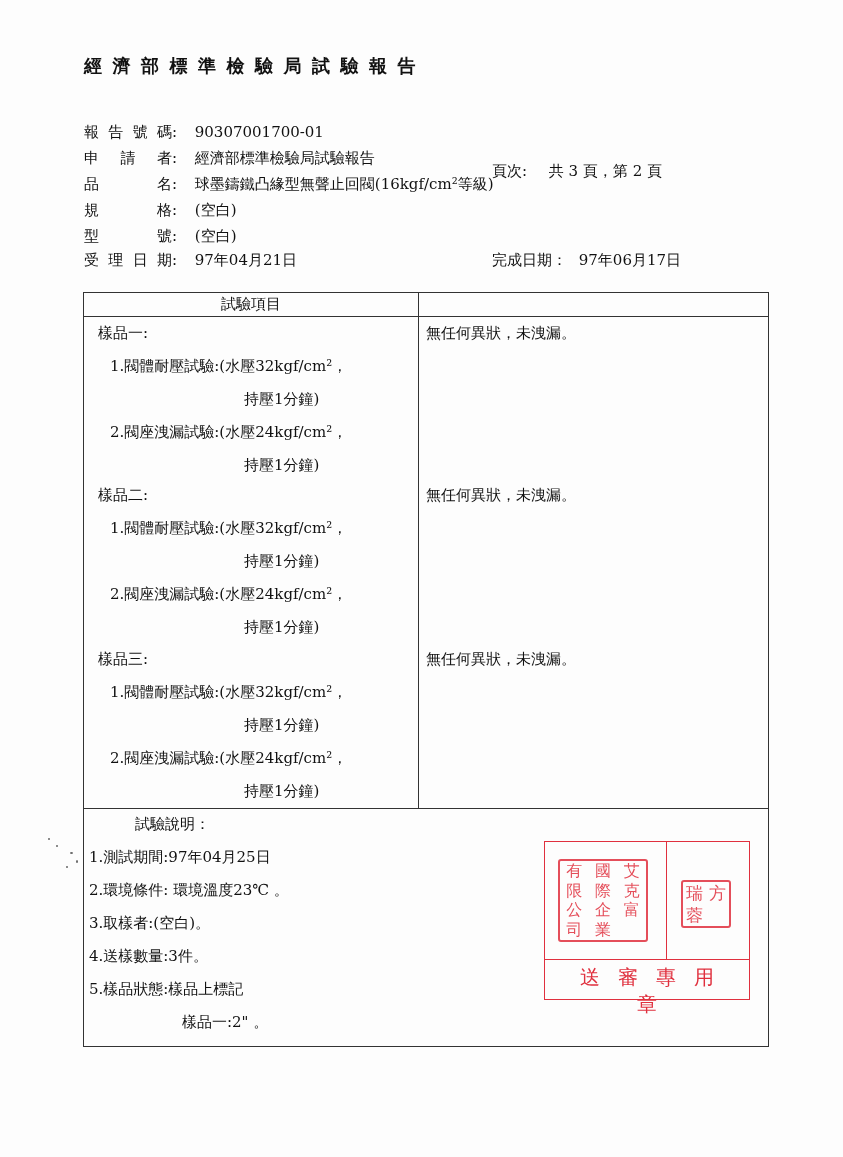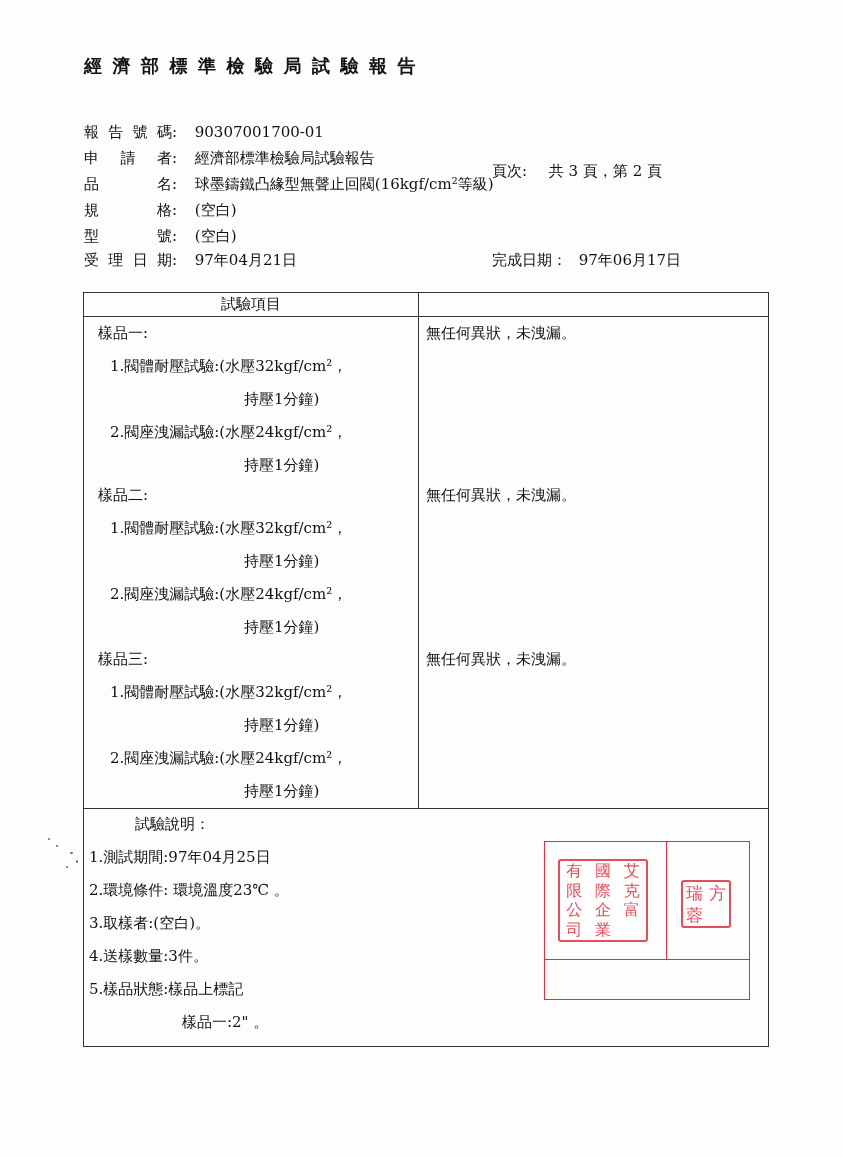--- a/index.html
+++ b/index.html
@@ -138,19 +138,20 @@
     <span>司</span>
     <span>業</span>
     <span></span>
   </div>
   <div class="seal seal-small">
     <span>瑞</span>
     <span>方</span>
     <span>蓉</span>
     <span></span>
   </div>
+  <div class="stamp-caption">送審專用章</div>
 </div>
 
 <div class="speck" style="left:48px; top:838px; width:2px; height:2px;"></div>
 <div class="speck" style="left:56px; top:845px; width:2px; height:2px;"></div>
 <div class="speck" style="left:70px; top:852px; width:3px; height:2px;"></div>
 <div class="speck" style="left:76px; top:860px; width:2px; height:3px;"></div>
 <div class="speck" style="left:66px; top:866px; width:2px; height:2px;"></div>
 
 </body></html>

